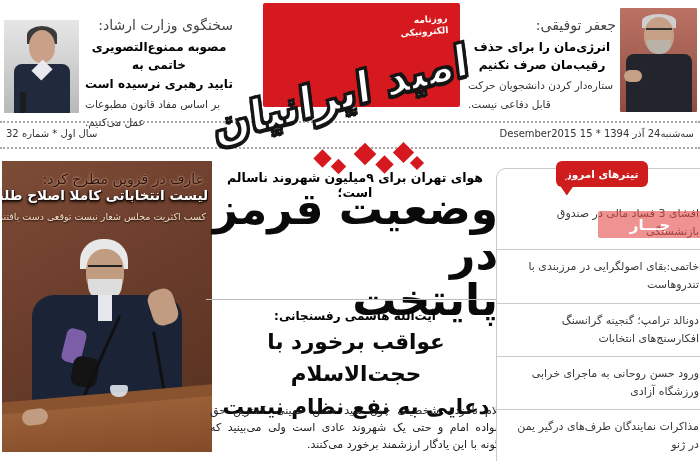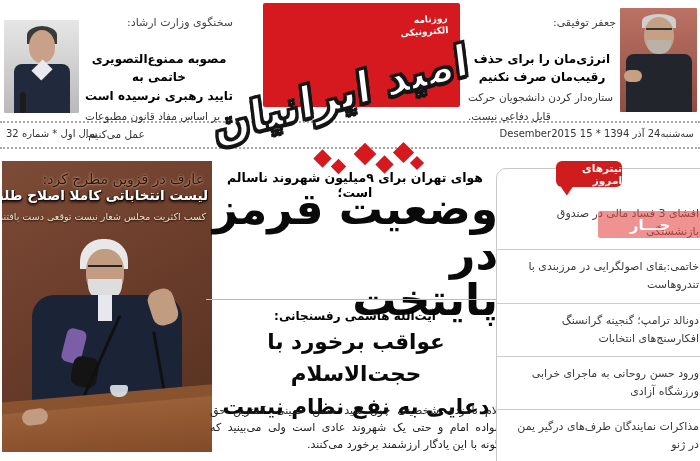--- a/index.html
+++ b/index.html
@@ -6,21 +6,21 @@
   #page{
     position:relative;width:700px;height:461px;margin:0 auto;
     background:#fff;overflow:hidden;direction:rtl;
     font-family:"DejaVu Sans","Liberation Sans",sans-serif;color:#111;
   }
   .abs{position:absolute;}
   .dotline{border-top:2px dotted #a8a8a8;height:0;}
 
   
   .tstory{line-height:1.35;}
-  .tstory .kick{font-size:11px;color:#444;text-align:right;margin-bottom:19px;}
+  .tstory .kick{font-size:14px;color:#444;text-align:right;margin-bottom:3px;}
   .tstory .hl{font-size:12px;font-weight:bold;color:#000;text-align:center;line-height:1.55;}
   .tstory .dek{font-size:10.5px;color:#333;text-align:left;line-height:1.6;margin-top:2px;}
 
   .portrait{overflow:hidden;border-radius:1px;}
   .portrait .head{position:absolute;border-radius:50% 50% 46% 46%;}
   .portrait .hair{position:absolute;border-radius:50% 50% 0 0;}
   .portrait .body{position:absolute;border-radius:8px 8px 0 0;}
   .portrait .shirt{position:absolute;background:#e9e9ef;width:14px;height:16px;left:50%;transform:translateX(-50%) rotate(45deg);}
 
   
@@ -156,17 +156,17 @@
   <div id="second-body" class="abs" style="left:210px;top:402px;width:298px;">اعلام نامزدی شخصیتی چون سید حسن خمینی، کمترین حق خانواده امام و حتی یک شهروند عادی است ولی می‌بینید که چگونه با این یادگار ارزشمند برخورد می‌کنند.</div>
 
   <div id="sidecard" class="abs" style="left:496px;top:168px;width:216px;height:310px;padding-top:28px;box-sizing:border-box;">
     <div class="sideitem">افشای 3 فساد مالی در صندوق بازنشستگی</div>
     <div class="sideitem">خاتمی:بقای اصولگرایی در مرزبندی با تندروهاست</div>
     <div class="sideitem">دونالد ترامپ؛ گنجینه گرانسنگ افکارسنج‌های انتخابات</div>
     <div class="sideitem">ورود حسن روحانی به ماجرای خرابی ورزشگاه آزادی</div>
     <div class="sideitem">مذاکرات نمایندگان طرف‌های درگیر یمن در ژنو</div>
 
   </div>
-  <div id="sidebadge" class="abs" style="left:556px;top:161px;width:66px;height:26px;">تیترهای امروز</div>
+  <div id="sidebadge" class="abs" style="left:556px;top:161px;width:92px;height:26px;">تیترهای امروز</div>
   <div id="sidebadge-tail" class="abs" style="left:562px;top:182px;"></div>
   <div id="watermark" class="abs" style="left:598px;top:211px;width:104px;height:27px;">جـــار</div>
 
 </div>
 
 </body></html>

